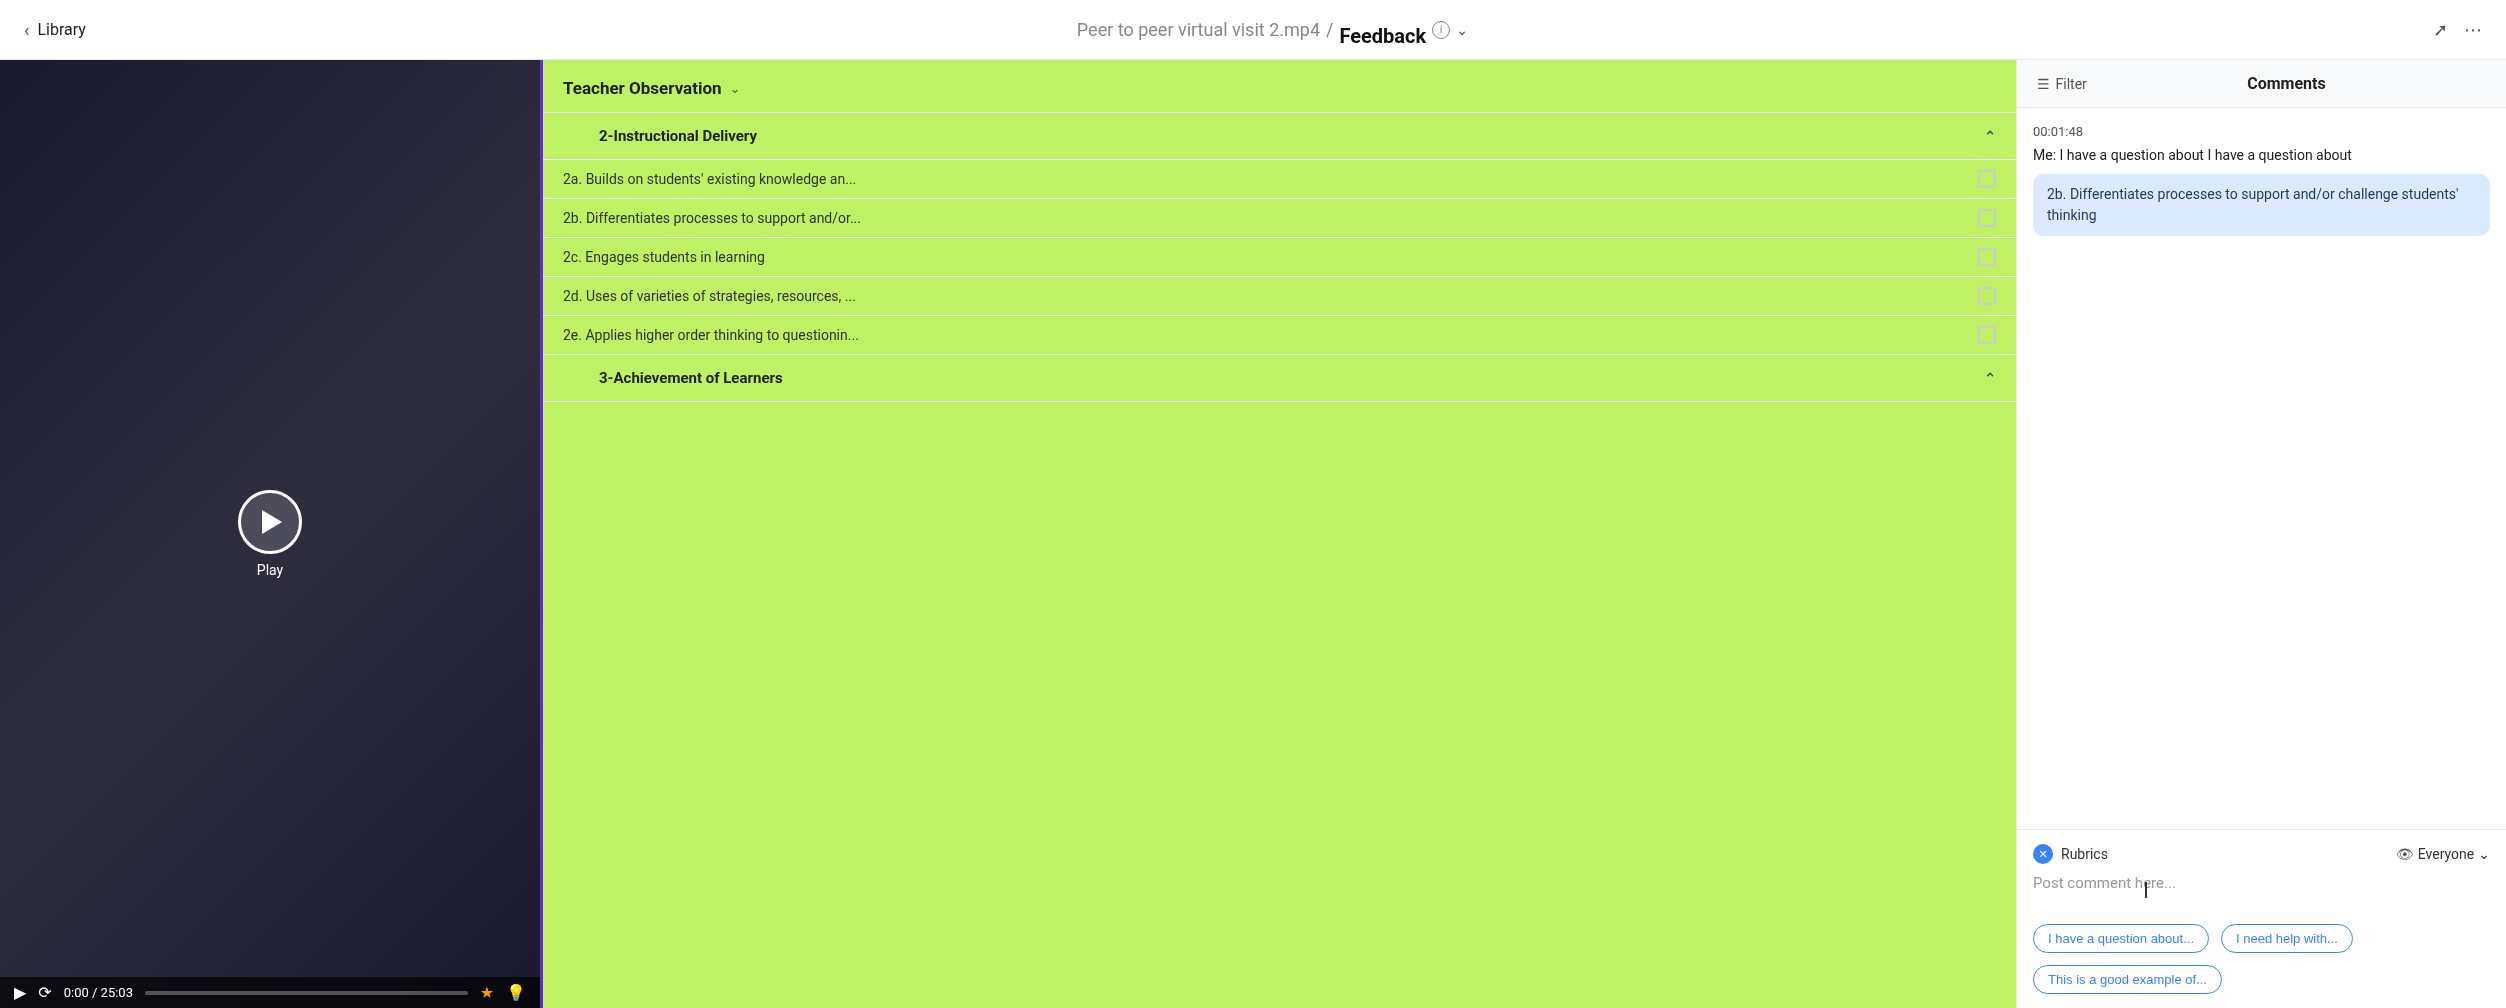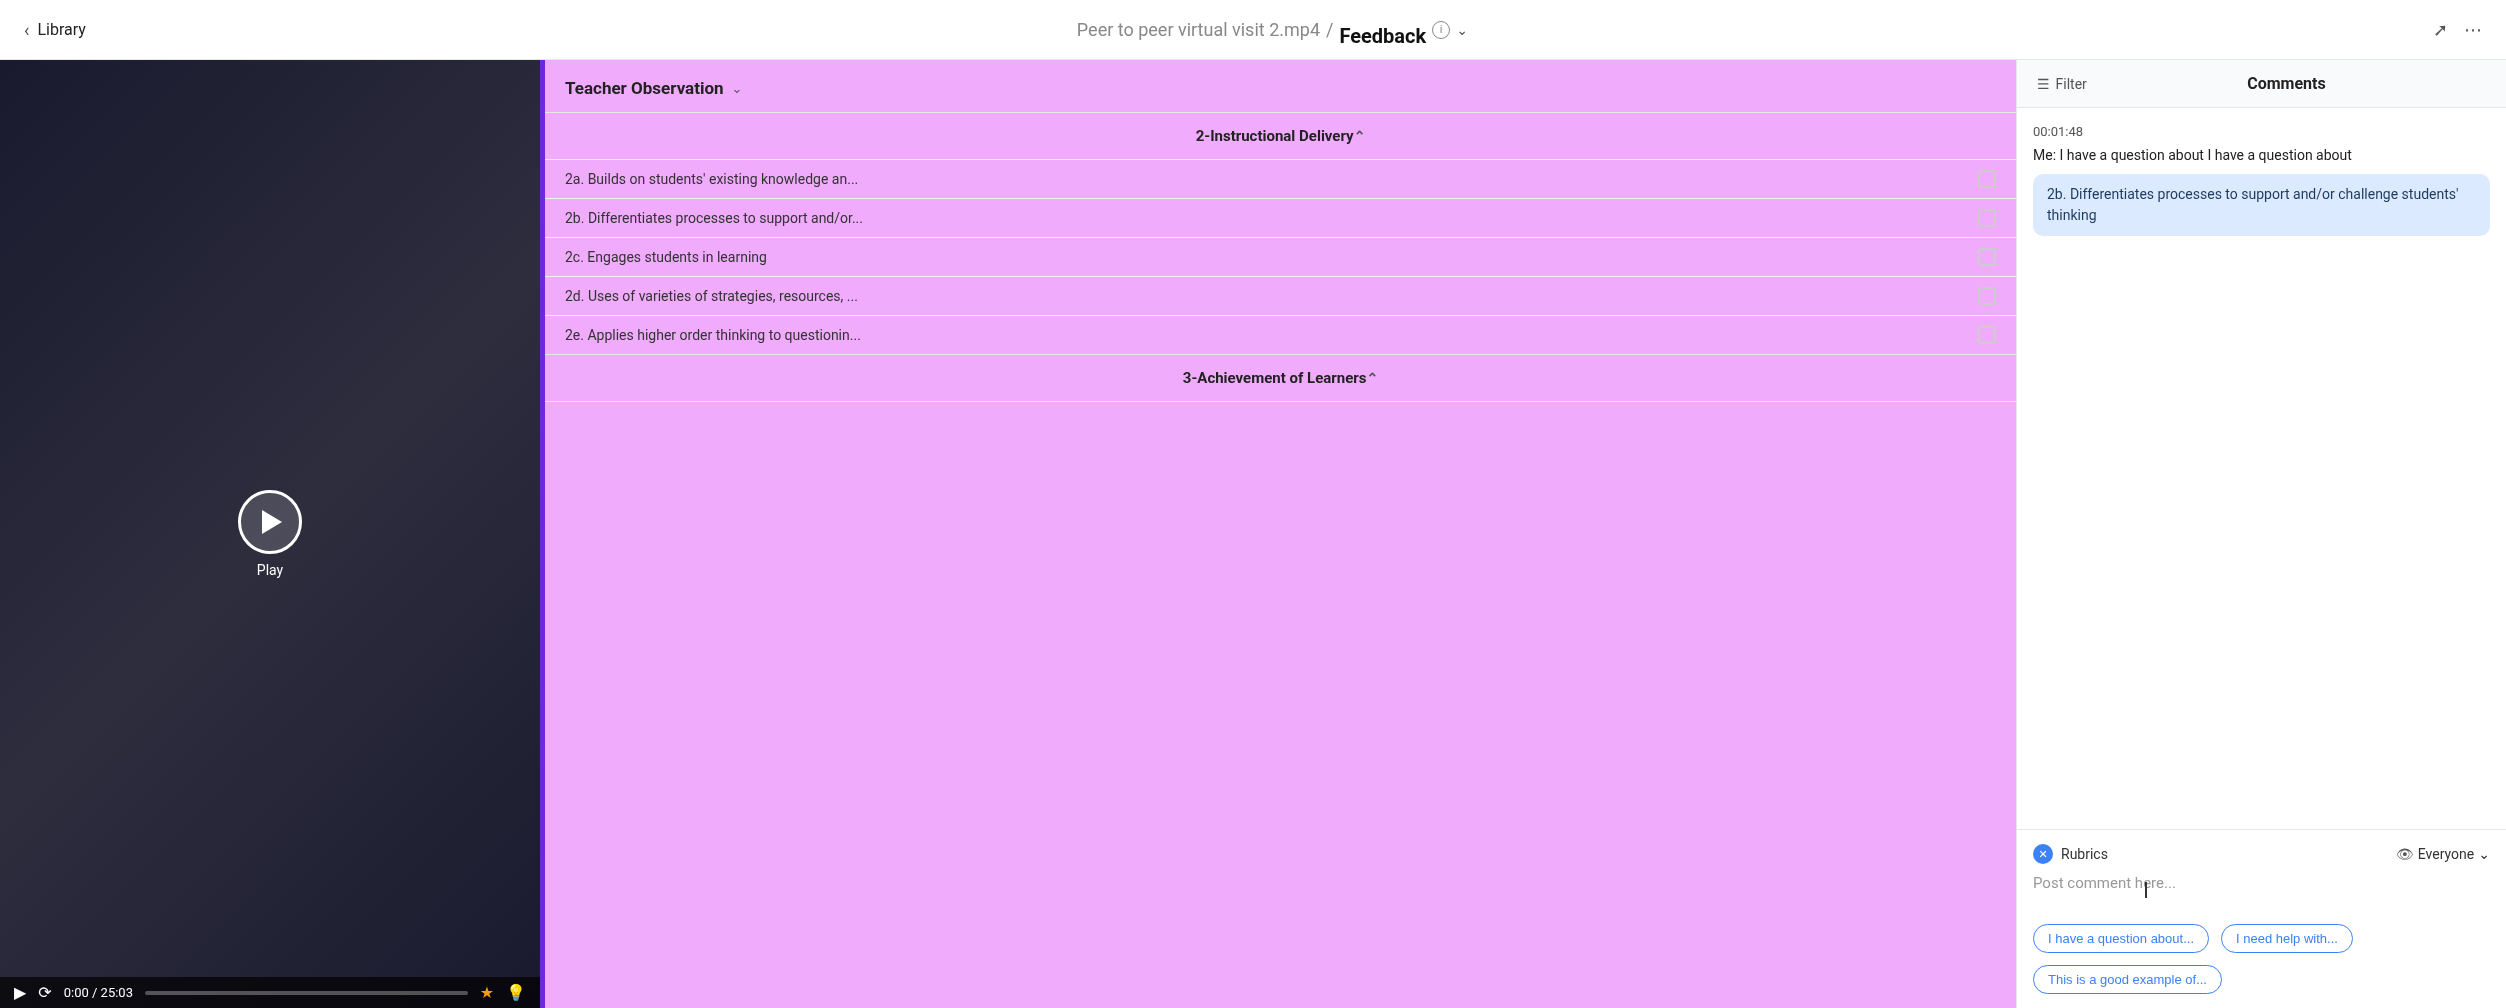--- a/index.html
+++ b/index.html
@@ -55,32 +55,32 @@
     }
     .ctrl-btn { background: none; border: none; color: #fff; cursor: pointer; font-size: 16px; }
     .time-display { color: #fff; font-size: 13px; }
     .star-icon { color: #f59e0b; font-size: 16px; cursor: pointer; }
     .bulb-icon { color: #d1d5db; font-size: 16px; cursor: pointer; }
     .progress-bar-wrap { flex: 1; height: 4px; background: rgba(255,255,255,0.3); border-radius: 2px; cursor: pointer; }
     .progress-bar-fill { height: 100%; width: 0%; background: #3b82f6; border-radius: 2px; }
 
     
     .rubric-panel {
-      flex: 1; background: #f0abfc; border-left: 5px solid #6d28d9; overflow-y: auto; padding: 0;
+      flex: 1; background: #bef264; border-left: 3px solid #6d28d9; overflow-y: auto; padding: 0;
     }
     .rubric-header {
       padding: 18px 20px 14px 20px; border-bottom: 1px solid #e5e7eb; display: flex; align-items: center; gap: 8px; cursor: pointer;
     }
     .rubric-title { font-size: 17px; font-weight: 700; }
     .rubric-chevron { font-size: 13px; color: #555; }
 
     .rubric-section { border-bottom: 1px solid #e5e7eb; }
     .rubric-section-header {
-      display: flex; align-items: center; justify-content: center;
-      padding: 14px 20px; cursor: pointer; font-weight: 700; font-size: 15px;
+      display: flex; align-items: center; justify-content: space-between;
+      padding: 14px 20px; cursor: pointer; font-weight: 700; font-size: 15px; margin-left: 36px;
     }
     .rubric-section-chevron { font-size: 14px; color: #555; }
 
     .rubric-item {
       display: flex; align-items: center; justify-content: space-between;
       padding: 10px 20px 10px 20px; font-size: 14px; color: #333; border-top: 1px solid #f0f0f0;
       cursor: pointer;
     }
     .rubric-item-text { flex: 1; padding-right: 0; }
     .rubric-checkbox {

